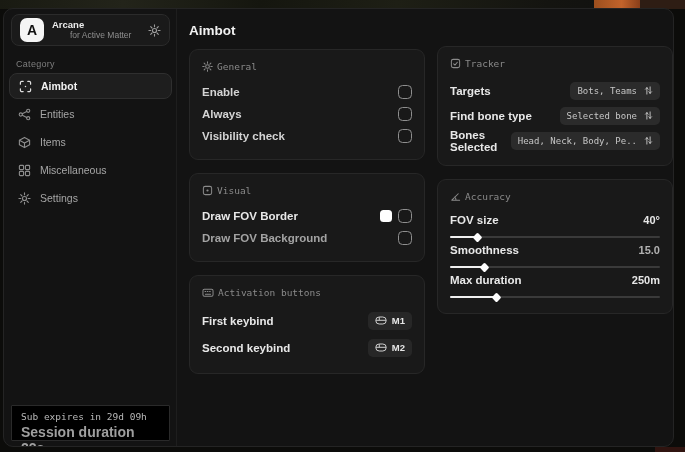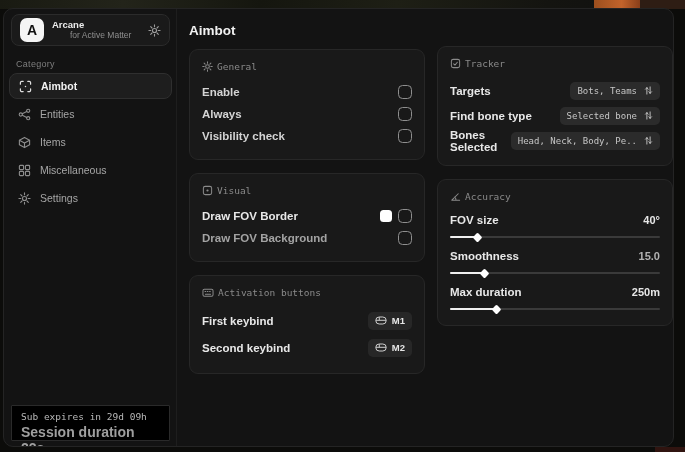--- a/index.html
+++ b/index.html
@@ -76,21 +76,21 @@
     background:#272727; border-radius:5px; cursor:pointer;
     font-size:9.5px; font-weight:bold; color:#e5e5e5; }
   .keybind .micon { display:flex; color:#cfcfcf; }
 
   .tr-row { height:25px; }
   .dropdown { display:flex; align-items:center; gap:7px; height:18px; padding:0 7px;
     background:#2b2b2b; border-radius:5px; cursor:pointer;
     font-family:"DejaVu Sans Mono", monospace; font-size:9px; color:#c6c6c6; white-space:nowrap; }
   .dropdown .uicon { display:flex; color:#bdbdbd; }
 
-  .slider-group { margin-bottom:9px; }
+  .slider-group { margin-bottom:3px; }
   .slider-top { display:flex; justify-content:space-between; align-items:center; height:18px; }
   .slider-value { font-size:11px; font-weight:600; color:#e6e6e6; }
   .slider-value.mid { color:#b2b2b2; }
   .slider-track { position:relative; height:2px; background:#3a3a3a; border-radius:1px; margin-top:7px; margin-bottom:3px; cursor:pointer; }
   .slider-fill { position:absolute; left:0; top:0; height:2px; background:#efefef; border-radius:1px; }
   .slider-thumb { position:absolute; top:-2.5px; width:7px; height:7px; background:#ffffff;
     transform:translateX(-3px) rotate(45deg); border-radius:1.5px; cursor:grab; }
 
   svg { display:block; }
 </style>

